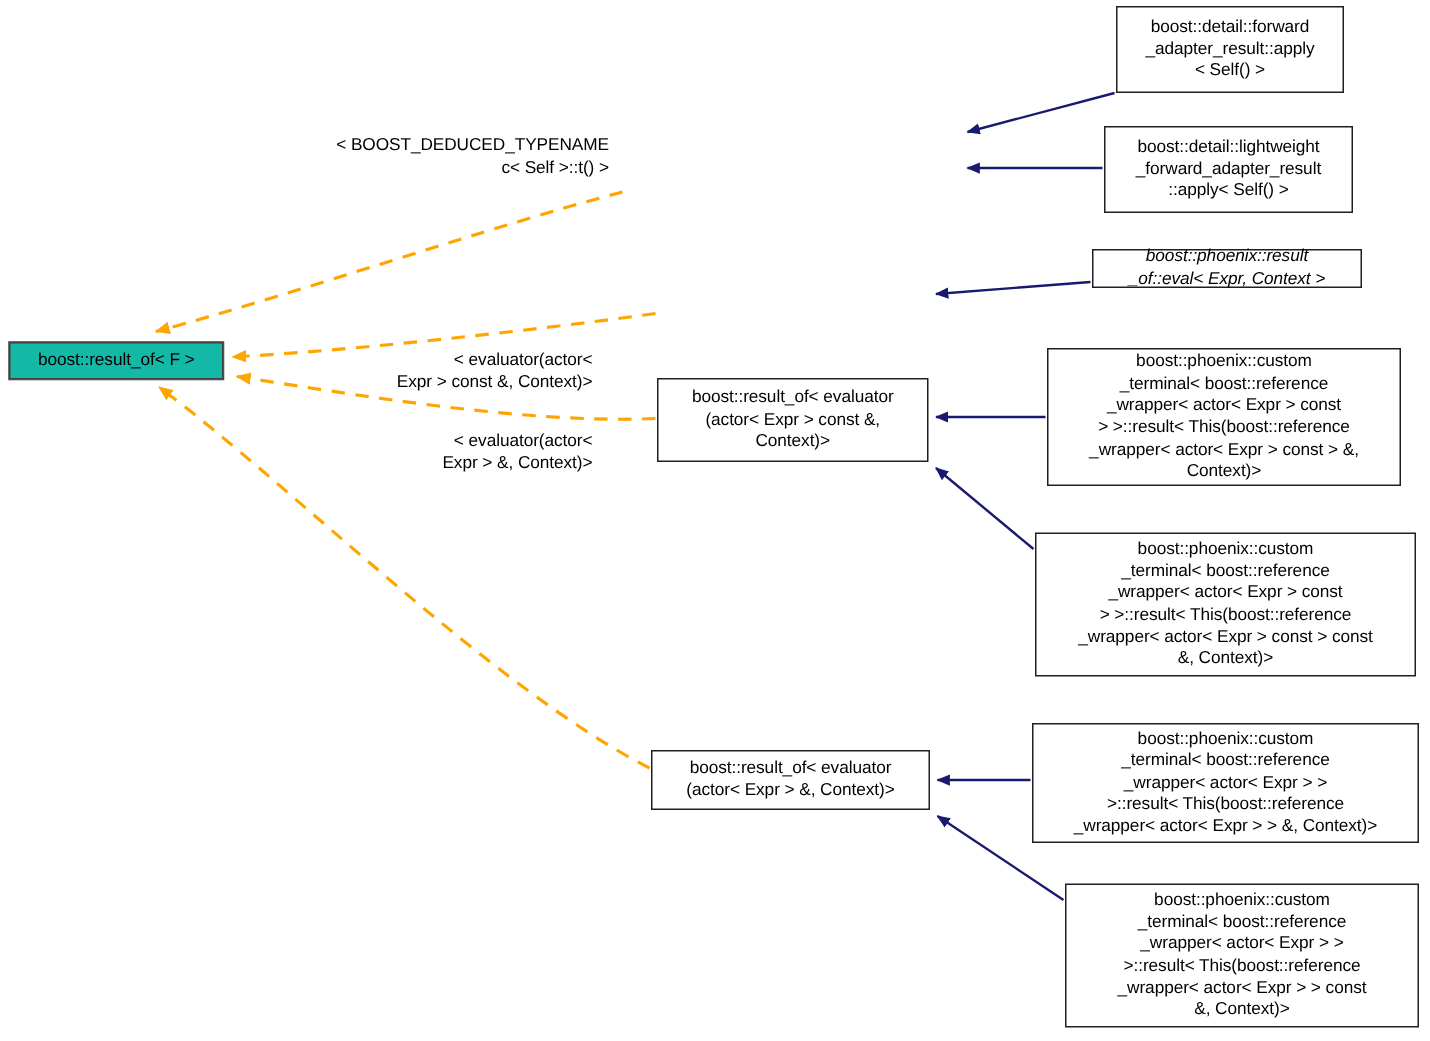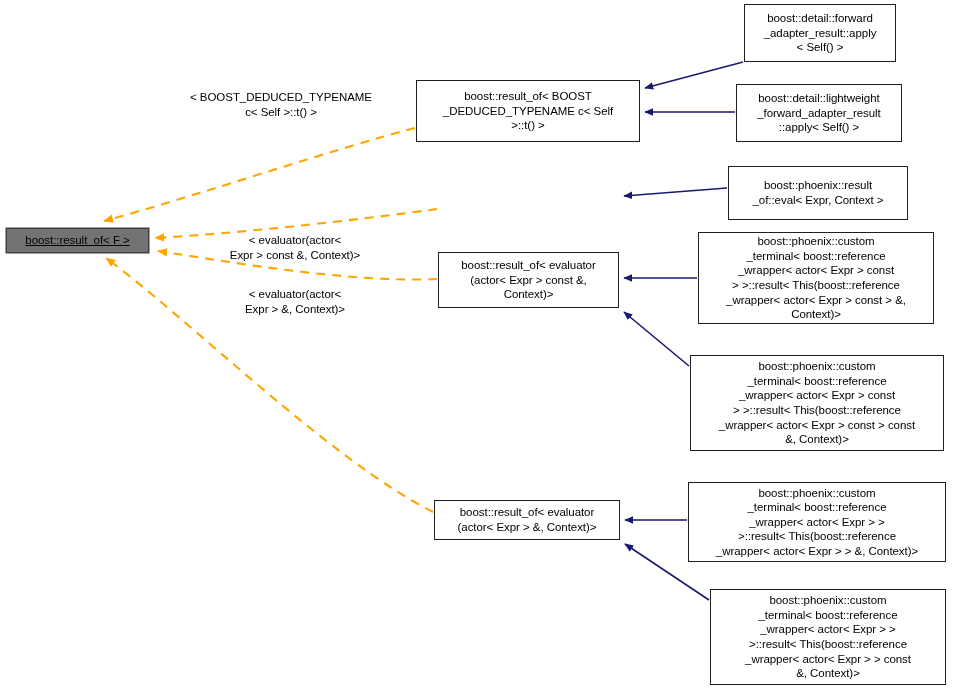--- a/index.html
+++ b/index.html
@@ -35,36 +35,35 @@
     text-align: center;
     color: #000000;
     font-size: 11.5px;
     line-height: 14.6px;
     letter-spacing: -0.05px;
     white-space: pre-line;
     padding: 1px 11px;
     z-index: 3;
   }
   .node.highlight {
-    background: #737373;
+    background: #14b8a6;
     border: 1px solid #404040;
     box-shadow: 0 0 0 0.5px #404040;
-    text-decoration: underline;
   }
   .node-label {
     display: block;
     width: 100%;
     white-space: pre-line;
   }
   .edge-label {
     position: absolute;
     color: #000000;
     font-size: 11.5px;
     line-height: 14.6px;
-    text-align: center;
+    text-align: right;
     white-space: pre-line;
     letter-spacing: -0.05px;
     z-index: 2;
   }
 </style>
 </head>
 <body>
 
 <div id="diagram">
 
@@ -93,40 +92,35 @@
       <path d="M 437 209 C 350 221, 230 234, 155 238" fill="none" stroke="#ffa500" stroke-width="2.1" stroke-dasharray="9 7" marker-end="url(#arrow-orange)"></path>
       <path d="M 437 279 C 350 283, 230 262, 158 251" fill="none" stroke="#ffa500" stroke-width="2.1" stroke-dasharray="9 7" marker-end="url(#arrow-orange)"></path>
       <path d="M 433 512 C 330 460, 190 320, 106 258" fill="none" stroke="#ffa500" stroke-width="2.1" stroke-dasharray="9 7" marker-end="url(#arrow-orange)"></path>
     </g>
   </svg>
 
   <div class="node highlight" style="left:6px; top:228px; width:143px; height:25px;">
     <span class="node-label">boost::result_of&lt; F &gt;</span>
   </div>
 
-  <div class="node" style="left:416px; top:80px; width:224px; height:62px;">
-    <span class="node-label">boost::result_of&lt; BOOST
-_DEDUCED_TYPENAME c&lt; Self
-&gt;::t() &gt;</span>
-  </div>
 
   <div class="node" style="left:744px; top:4px; width:152px; height:58px;">
     <span class="node-label">boost::detail::forward
 _adapter_result::apply
 &lt; Self() &gt;</span>
   </div>
 
   <div class="node" style="left:736px; top:84px; width:166px; height:58px;">
     <span class="node-label">boost::detail::lightweight
 _forward_adapter_result
 ::apply&lt; Self() &gt;</span>
   </div>
 
 
-  <div class="node" style="left:728px; top:166px; width:180px; height:54px;">
+  <div class="node" style="left:728px; top:166px; width:180px; height:26px;font-style:italic;">
     <span class="node-label">boost::phoenix::result
 _of::eval&lt; Expr, Context &gt;</span>
   </div>
 
   <div class="node" style="left:438px; top:252px; width:181px; height:56px;">
     <span class="node-label">boost::result_of&lt; evaluator
 (actor&lt; Expr &gt; const &amp;,
 Context)&gt;</span>
   </div>
 

